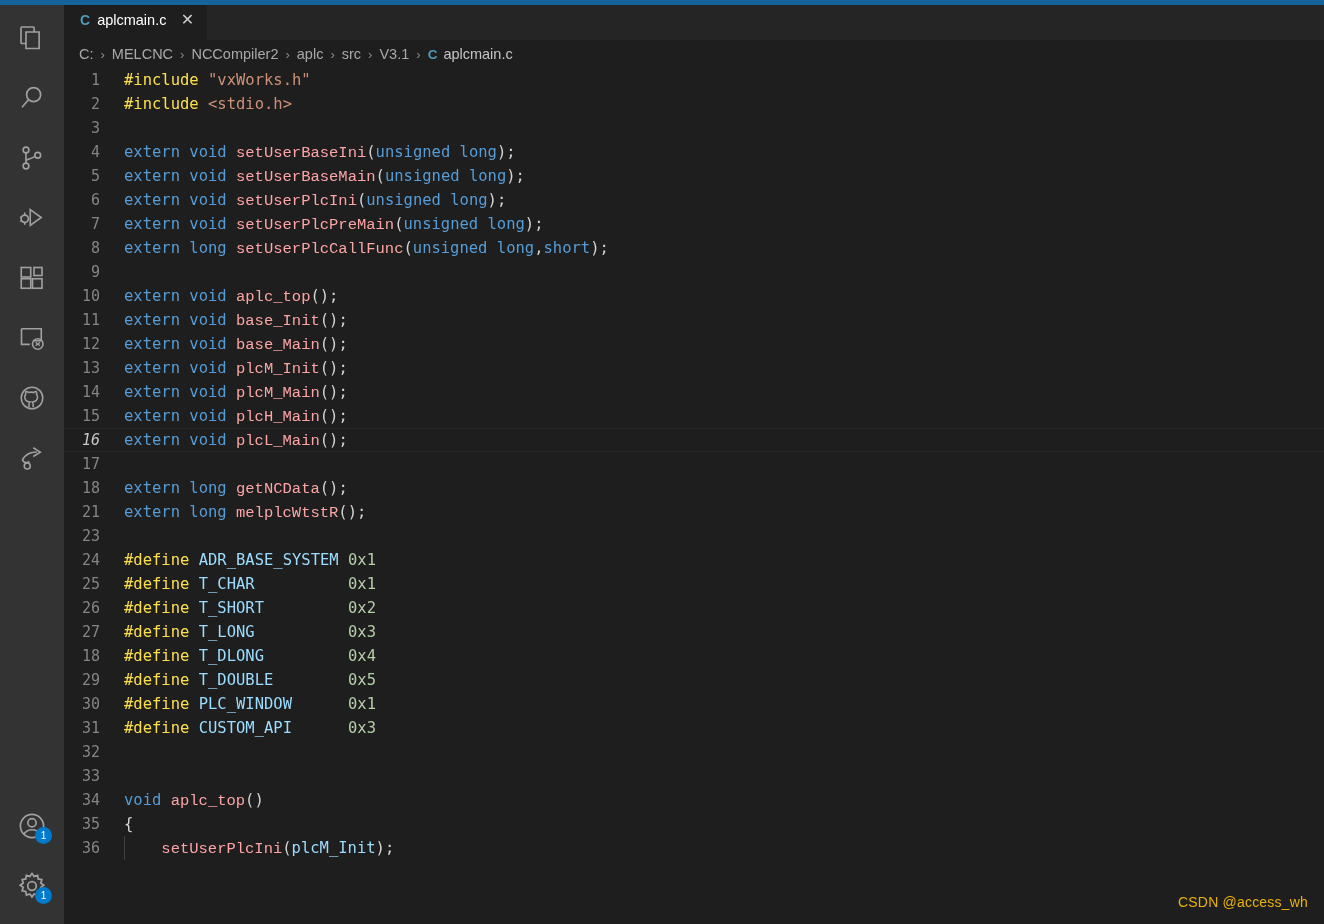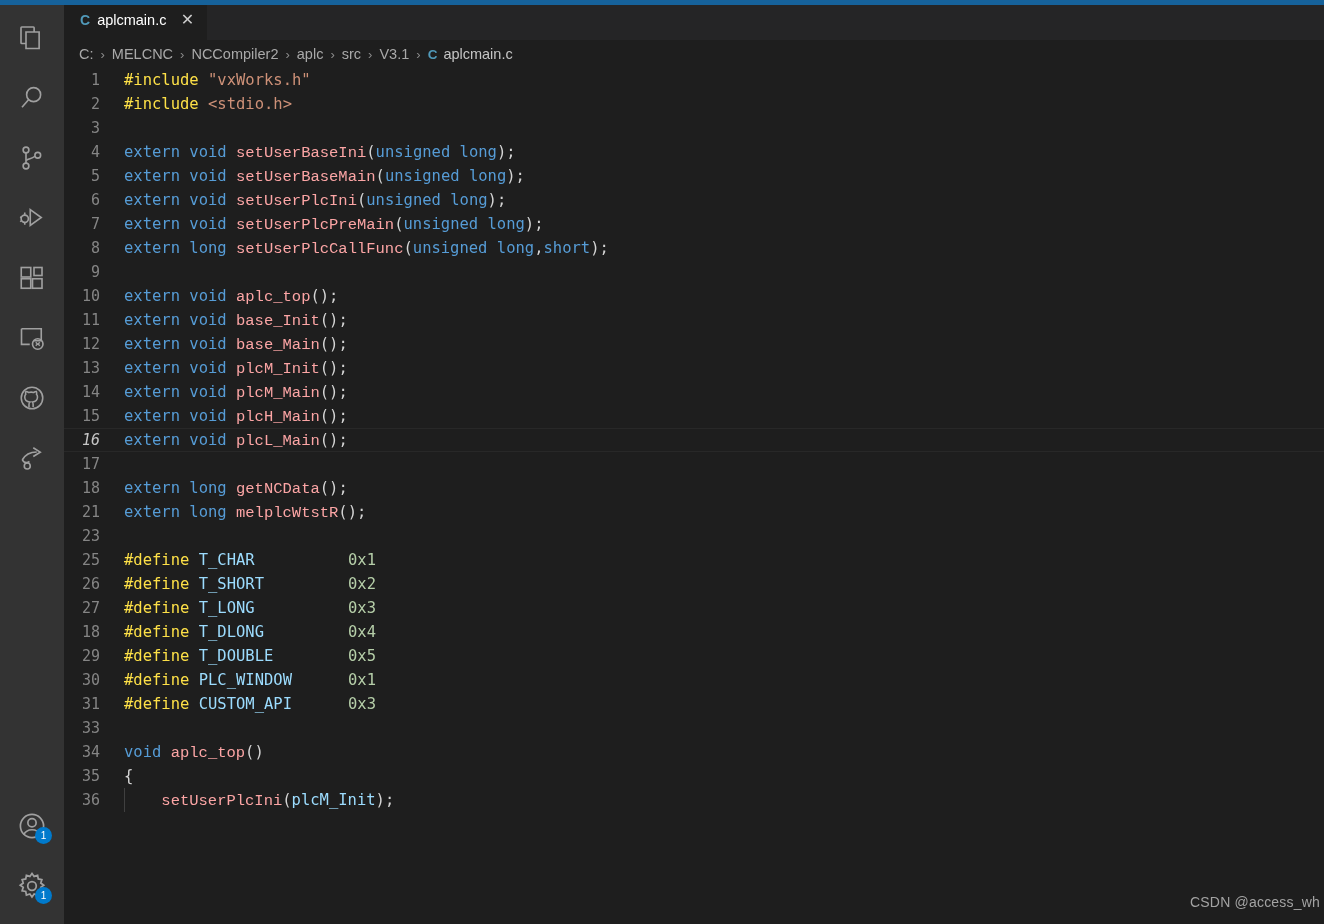--- a/index.html
+++ b/index.html
@@ -92,21 +92,21 @@
   .t-str   {color:#ce9178;}
   .t-kw    {color:#569cd6;}
   .t-fn    {color:#fca5a5;font-family:Liberation Mono, monospace;}
   .t-var   {color:#9cdcfe;}
   .t-num   {color:#b5cea8;}
   .t-plain {color:#d4d4d4;}
   .t-punc  {color:#d4d4d4;}
 
   
   .watermark{
-    position:absolute;right:4px;bottom:14px;color:#a3a3a3;
+    position:absolute;right:16px;bottom:14px;color:#eab308;
     font-size:14px;font-family:"Liberation Sans",sans-serif;letter-spacing:0.2px;z-index:30;text-align:center;
   }
 </style>
 </head>
 <body>
 
 <div class="app">
 
   <div class="top-accent"></div>
 
@@ -265,27 +265,29 @@
           <div class="ln-row"><span class="num">11</span><span class="code"><span class="t-kw">extern</span><span class="t-plain"> </span><span class="t-kw">void</span><span class="t-plain"> </span><span class="t-fn">base_Init</span><span class="t-punc">();</span></span></div>
           <div class="ln-row"><span class="num">12</span><span class="code"><span class="t-kw">extern</span><span class="t-plain"> </span><span class="t-kw">void</span><span class="t-plain"> </span><span class="t-fn">base_Main</span><span class="t-punc">();</span></span></div>
           <div class="ln-row"><span class="num">13</span><span class="code"><span class="t-kw">extern</span><span class="t-plain"> </span><span class="t-kw">void</span><span class="t-plain"> </span><span class="t-fn">plcM_Init</span><span class="t-punc">();</span></span></div>
           <div class="ln-row"><span class="num">14</span><span class="code"><span class="t-kw">extern</span><span class="t-plain"> </span><span class="t-kw">void</span><span class="t-plain"> </span><span class="t-fn">plcM_Main</span><span class="t-punc">();</span></span></div>
           <div class="ln-row"><span class="num">15</span><span class="code"><span class="t-kw">extern</span><span class="t-plain"> </span><span class="t-kw">void</span><span class="t-plain"> </span><span class="t-fn">plcH_Main</span><span class="t-punc">();</span></span></div>
           <div class="ln-row current"><div class="current-hl"></div><span class="num">16</span><span class="code"><span class="t-kw">extern</span><span class="t-plain"> </span><span class="t-kw">void</span><span class="t-plain"> </span><span class="t-fn">plcL_Main</span><span class="t-punc">();</span></span></div>
           <div class="ln-row"><span class="num">17</span><span class="code"></span></div>
           <div class="ln-row"><span class="num">18</span><span class="code"><span class="t-kw">extern</span><span class="t-plain"> </span><span class="t-kw">long</span><span class="t-plain"> </span><span class="t-fn">getNCData</span><span class="t-punc">();</span></span></div>
           <div class="ln-row"><span class="num">21</span><span class="code"><span class="t-kw">extern</span><span class="t-plain"> </span><span class="t-kw">long</span><span class="t-plain"> </span><span class="t-fn">melplcWtstR</span><span class="t-punc">();</span></span></div>
           <div class="ln-row"><span class="num">23</span><span class="code"></span></div>
+          <div class="ln-row"><span class="num">24</span><span class="code"><span class="t-pre">#define</span><span class="t-plain"> </span><span class="t-var">ADR_BASE_SYSTEM</span><span class="t-plain"> </span><span class="t-num">0x1</span></span></div>
           <div class="ln-row"><span class="num">25</span><span class="code"><span class="t-pre">#define</span><span class="t-plain"> </span><span class="t-var">T_CHAR</span><span class="t-plain">          </span><span class="t-num">0x1</span></span></div>
           <div class="ln-row"><span class="num">26</span><span class="code"><span class="t-pre">#define</span><span class="t-plain"> </span><span class="t-var">T_SHORT</span><span class="t-plain">         </span><span class="t-num">0x2</span></span></div>
           <div class="ln-row"><span class="num">27</span><span class="code"><span class="t-pre">#define</span><span class="t-plain"> </span><span class="t-var">T_LONG</span><span class="t-plain">          </span><span class="t-num">0x3</span></span></div>
           <div class="ln-row"><span class="num">18</span><span class="code"><span class="t-pre">#define</span><span class="t-plain"> </span><span class="t-var">T_DLONG</span><span class="t-plain">         </span><span class="t-num">0x4</span></span></div>
           <div class="ln-row"><span class="num">29</span><span class="code"><span class="t-pre">#define</span><span class="t-plain"> </span><span class="t-var">T_DOUBLE</span><span class="t-plain">        </span><span class="t-num">0x5</span></span></div>
           <div class="ln-row"><span class="num">30</span><span class="code"><span class="t-pre">#define</span><span class="t-plain"> </span><span class="t-var">PLC_WINDOW</span><span class="t-plain">      </span><span class="t-num">0x1</span></span></div>
           <div class="ln-row"><span class="num">31</span><span class="code"><span class="t-pre">#define</span><span class="t-plain"> </span><span class="t-var">CUSTOM_API</span><span class="t-plain">      </span><span class="t-num">0x3</span></span></div>
+          <div class="ln-row"><span class="num">32</span><span class="code"></span></div>
           <div class="ln-row"><span class="num">33</span><span class="code"></span></div>
           <div class="ln-row"><span class="num">34</span><span class="code"><span class="t-kw">void</span><span class="t-plain"> </span><span class="t-fn">aplc_top</span><span class="t-punc">()</span></span></div>
           <div class="ln-row"><span class="num">35</span><span class="code"><span class="t-punc">{</span></span></div>
           <div class="ln-row"><span class="num">36</span><span class="code"><span class="indent-guide" style="left: 2px;"></span><span class="t-plain">    </span><span class="t-fn">setUserPlcIni</span><span class="t-punc">(</span><span class="t-var">plcM_Init</span><span class="t-punc">);</span></span></div>
         </div>
     </div>
 
     <div class="watermark">CSDN @access_wh</div>
   </div>
 </div>

